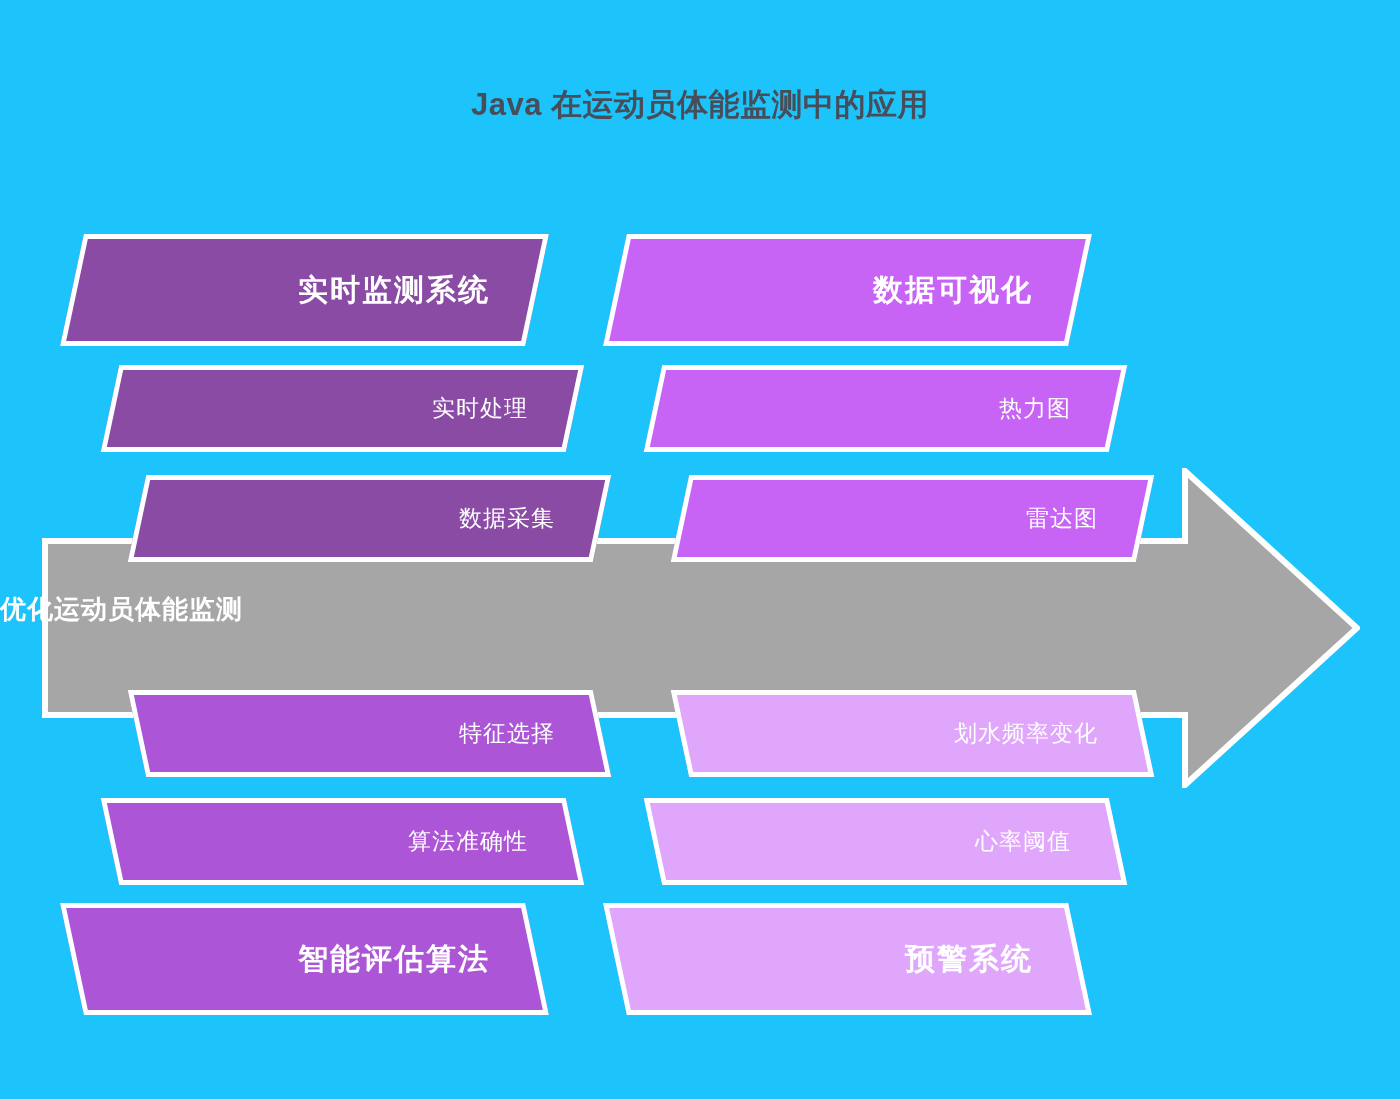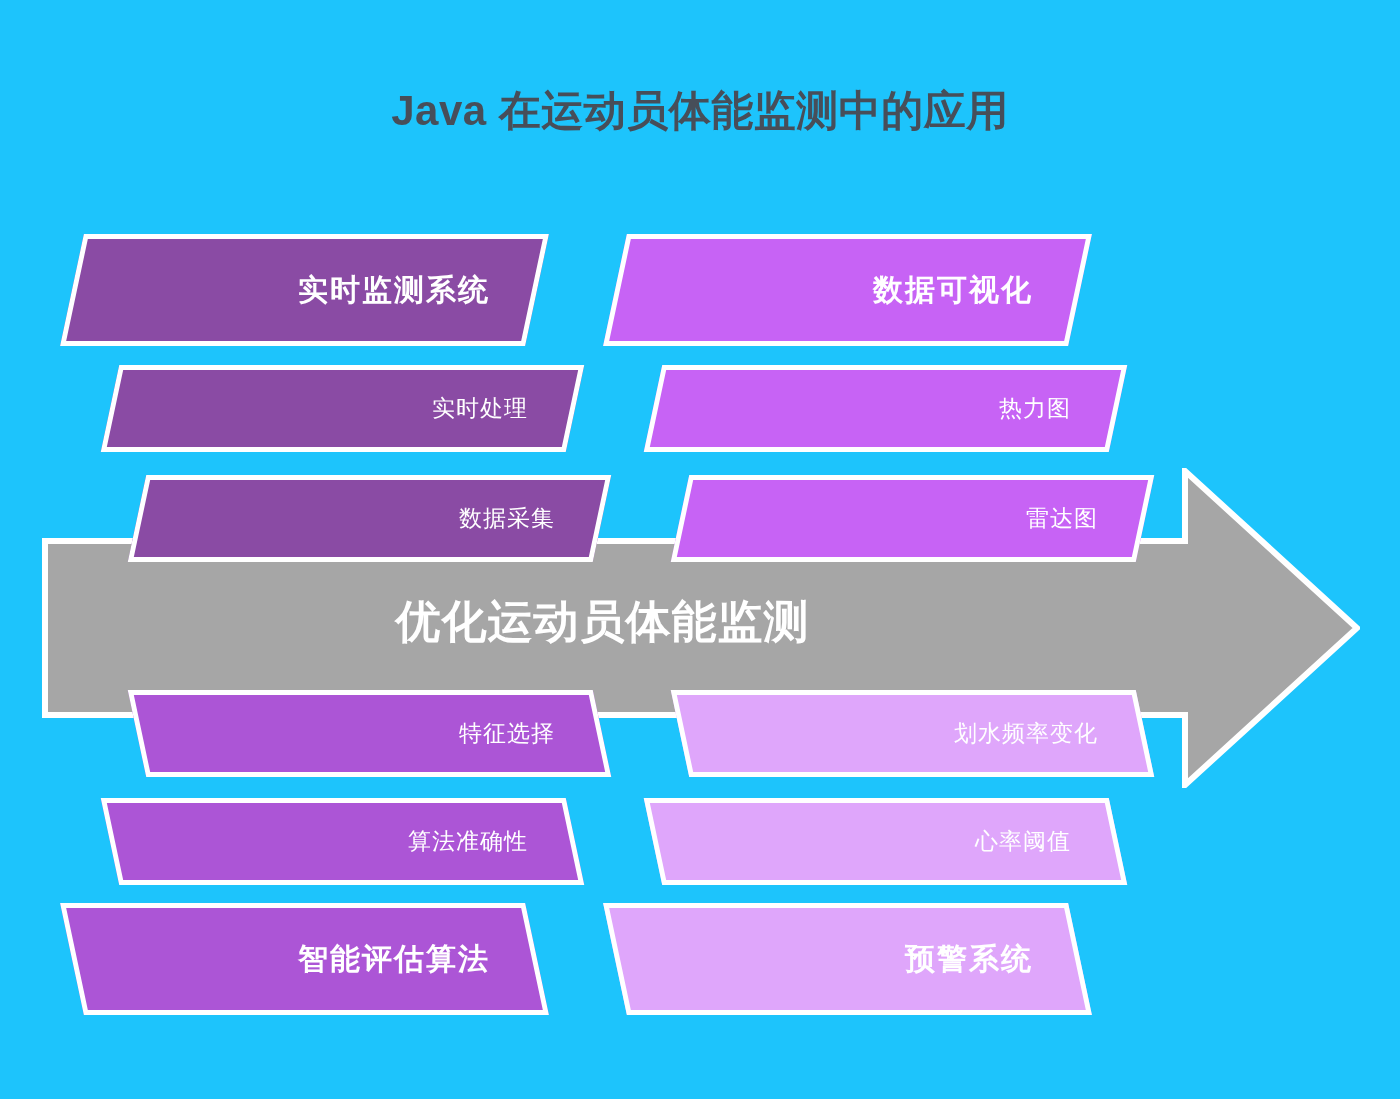--- a/index.html
+++ b/index.html
@@ -18,21 +18,21 @@
     width: 1400px;
     height: 1099px;
   }
   
   #chart-title {
     position: absolute;
     top: 86px;
     left: 0;
     width: 1400px;
     text-align: center;
-    font-size: 42px;
+    font-size: 31px;
     font-weight: bold;
     color: #474e59;
     letter-spacing: 0.5px;
     line-height: 1.2;
   }
   
   #central-arrow {
     position: absolute;
     left: 42px;
     top: 468px;
@@ -42,24 +42,24 @@
   #central-arrow svg {
     display: block;
     width: 100%;
     height: 100%;
   }
   #arrow-label {
     position: absolute;
     left: 0;
     top: 592px;
     width: 1315px;
-    text-align: center;
+    text-align: left;
     padding-right: 110px;
     box-sizing: border-box;
-    font-size: 45px;
+    font-size: 26px;
     font-weight: bold;
     color: #ffffff;
     letter-spacing: 1px;
     pointer-events: none;
   }
   
   .bar-group {
     position: absolute;
   }
   .bar {

